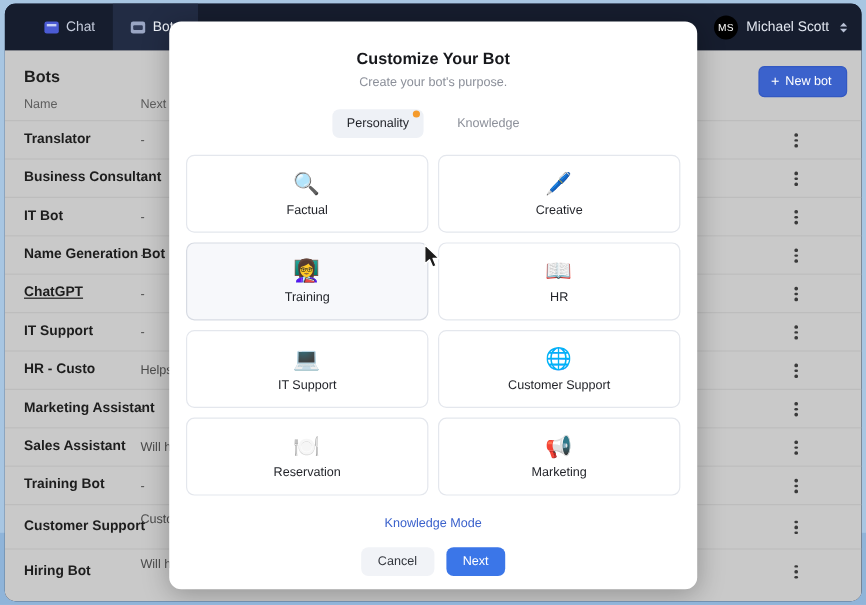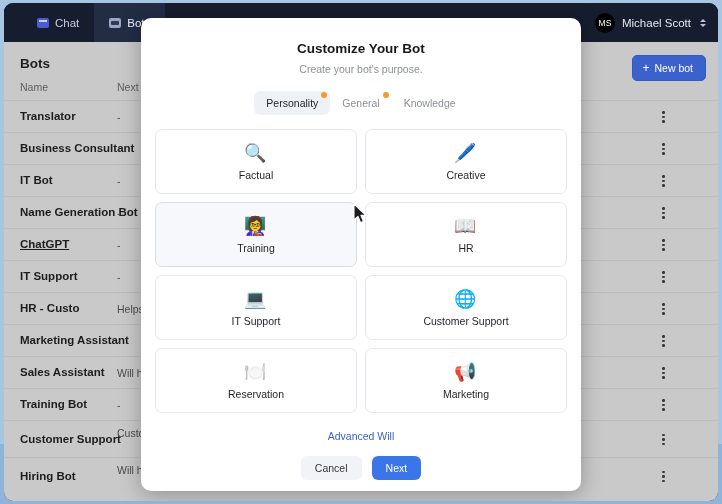--- a/index.html
+++ b/index.html
@@ -164,21 +164,21 @@
   #modal-title {
     text-align: center; margin-top: 23px;
     font-size: 13.5px; font-weight: bold; color: #17181c;
   }
   #modal-subtitle {
     text-align: center; margin-top: 7px;
     font-size: 10.5px; color: #8b8f99;
   }
   #modal-tabs {
     display: flex; justify-content: center; align-items: center;
-    gap: 0; margin-top: 16px;
+    gap: 16px; margin-top: 16px;
   }
   .mtab {
     position: relative;
     font-size: 10.5px;
     color: #8b8f99;
     padding: 6px 12px;
     border-radius: 6px;
     cursor: pointer;
     white-space: nowrap;
   }
@@ -396,24 +396,20 @@
       <div id="modal" style="pointer-events:auto;">
         <div id="modal-title">Customize Your Bot</div>
         <div id="modal-subtitle">Create your bot's purpose.</div>
 
         <div id="modal-tabs">
           <div class="mtab active">
             <span>Personality</span>
             <span class="dot"></span>
           </div>
           <div class="mtab">
-            <span>General</span>
-            <span class="dot"></span>
-          </div>
-          <div class="mtab">
             <span>Knowledge</span>
           </div>
         </div>
 
         <div id="card-grid">
             <div class="opt-card">
               <div class="emoji">🔍</div>
               <div class="olabel">Factual</div>
             </div>
             <div class="opt-card">
@@ -439,21 +435,21 @@
             <div class="opt-card">
               <div class="emoji">🍽️</div>
               <div class="olabel">Reservation</div>
             </div>
             <div class="opt-card">
               <div class="emoji">📢</div>
               <div class="olabel">Marketing</div>
             </div>
           </div>
 
-        <div id="advanced-mode">Advanced Will</div>
+        <div id="advanced-mode">Knowledge Mode</div>
 
         <div id="modal-actions">
           <button class="btn btn-cancel">Cancel</button>
           <button class="btn btn-next">Next</button>
         </div>
       </div>
     </div>
 
     <svg id="cursor" viewBox="0 0 16 22">
       <path d="M1 1 L1 17 L5 13.4 L7.6 19.6 L10.4 18.4 L7.9 12.4 L13 12.4 Z" fill="#1c1c1c" stroke="#ffffff" stroke-width="1.1" stroke-linejoin="round"></path>

